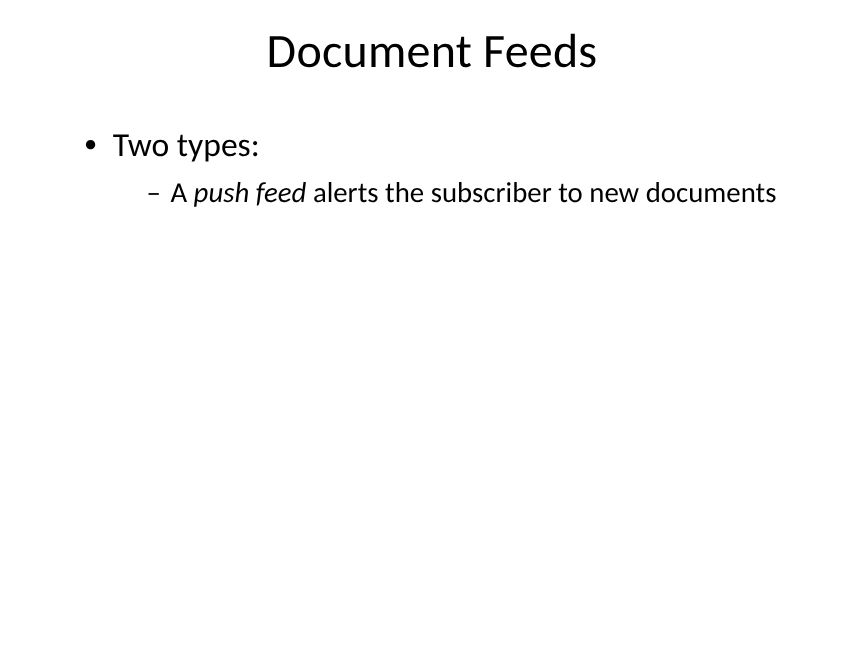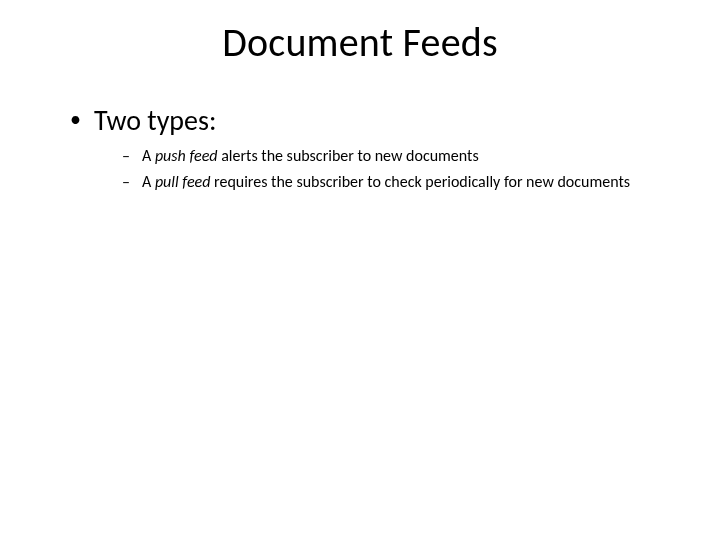--- a/index.html
+++ b/index.html
@@ -44,21 +44,21 @@
     font-size: 22px;
     line-height: 1.5;
   }
   ul.level2 {
     list-style: none;
     padding: 0;
     margin: 8px 0 6px 28px;
   }
   ul.level2 > li {
     position: relative;
-    font-size: 16px;
+    font-size: 24px;
     line-height: 1.25;
     padding-left: 20px;
     margin-bottom: 6px;
   }
   ul.level2 > li::before {
     content: "–";
     position: absolute;
     left: 0;
     top: 0;
   }
@@ -72,21 +72,18 @@
   <h1 class="title">Document Feeds</h1>
 
   <ul class="level1">
 
     <li>
       <span>Two types:</span>
       <ul class="level2">
         <li>
           <span class="inline">A </span><span class="inline italic">push feed</span><span class="inline"> alerts the subscriber to new documents</span>
         </li>
-        <li>
-          <span class="inline">A </span><span class="inline italic">pull feed</span><span class="inline"> requires the subscriber to check periodically for new documents</span>
-        </li>
       </ul>
     </li>
 
 
   </ul>
 </div>
 
 </body></html>

